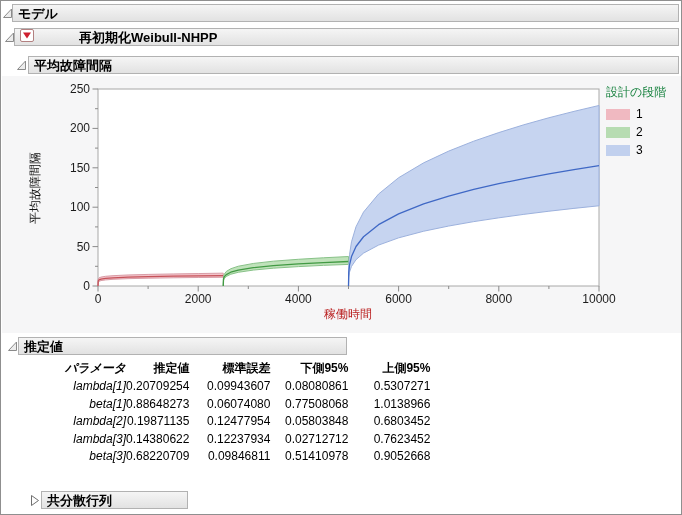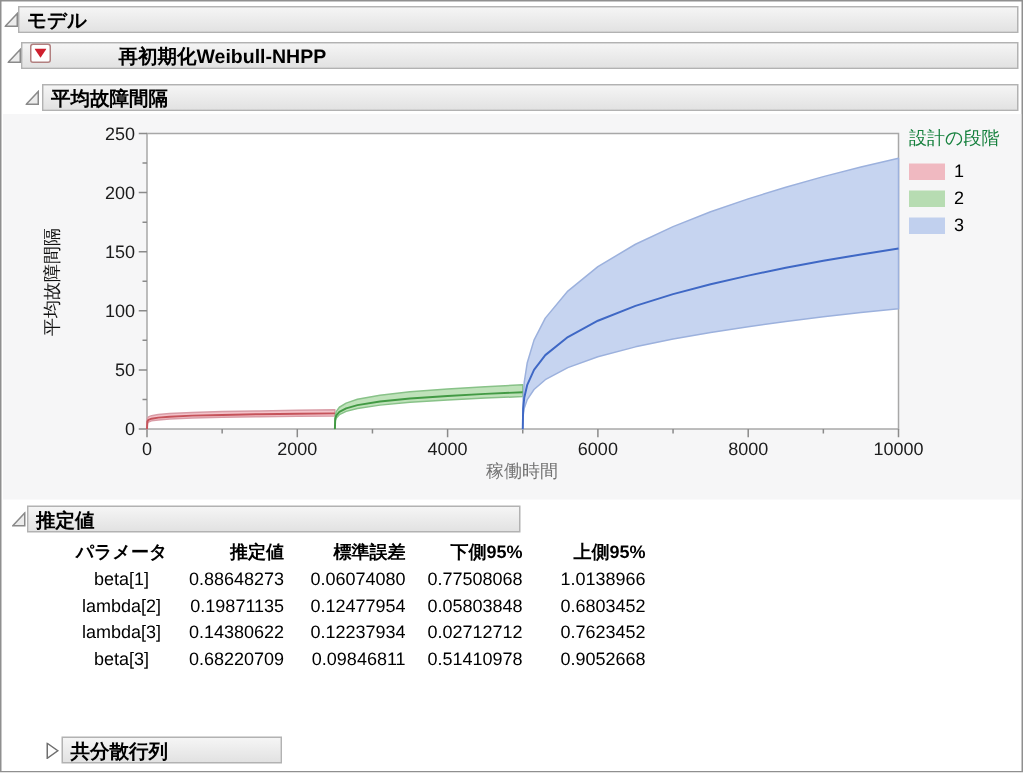--- a/index.html
+++ b/index.html
@@ -17,29 +17,29 @@
   }
   .disc{position:absolute;width:10px;height:11px;cursor:pointer;}
   .redbtn{
     width:14px;height:13px;box-sizing:border-box;margin-right:5px;
     background:#fff;border:1px solid #b28080;border-radius:2px;
     display:flex;align-items:center;justify-content:center;cursor:pointer;flex:0 0 auto;
   }
   #chart-panel{position:absolute;left:1px;top:75px;width:679px;height:257px;background:#f6f6f7;}
   #chart-svg{position:absolute;left:0;top:0;}
   #ylab{position:absolute;left:33px;top:112px;transform:translate(-50%,-50%) rotate(-90deg);font-size:12px;white-space:nowrap;color:#111;}
-  #xlab{position:absolute;left:346px;top:230px;transform:translateX(-50%);font-size:12px;color:#737373;}
+  #xlab{position:absolute;left:346px;top:230px;transform:translateX(-50%);font-size:12px;color:#b91c1c;}
   #legend-title{position:absolute;left:604px;top:8px;font-size:12px;color:#15803d;white-space:nowrap;}
   #legend-items{position:absolute;left:604px;top:32px;}
   .legend-item{display:flex;align-items:center;height:12px;margin-bottom:6px;font-size:12px;cursor:pointer;}
   .legend-swatch{width:24px;height:11px;margin-right:6px;flex:0 0 auto;}
   #est-table{position:absolute;left:35px;top:359px;border-collapse:collapse;font-size:12px;table-layout:fixed;}
   #est-table th,#est-table td{padding:0;height:17.5px;white-space:nowrap;overflow:visible;}
   #est-table th{font-weight:bold;}
-  #est-table .c0{text-align:center;}
+  #est-table .c0{text-align:right;font-style:italic;}
   #est-table .num{text-align:right;}
 </style>
 </head>
 <body>
 
 <div id="win">
 
   <svg class="disc" style="left:2px;top:7px" width="10" height="11" viewBox="0 0 10 11">
       <polygon points="8.5,1 8.5,9.5 0.5,9.5" fill="#ececec" stroke="#8a8a8a"></polygon>
     </svg>
@@ -152,20 +152,27 @@
         <tr>
           <th class="c0">パラメータ</th>
           <th class="num">推定値</th>
           <th class="num">標準誤差</th>
           <th class="num">下側95%</th>
           <th class="num">上側95%</th>
         </tr>
       </thead>
     <tbody>
         <tr>
+          <td class="c0">lambda[1]</td>
+          <td class="num">0.20709254</td>
+          <td class="num">0.09943607</td>
+          <td class="num">0.08080861</td>
+          <td class="num">0.5307271</td>
+        </tr>
+        <tr>
           <td class="c0">beta[1]</td>
           <td class="num">0.88648273</td>
           <td class="num">0.06074080</td>
           <td class="num">0.77508068</td>
           <td class="num">1.0138966</td>
         </tr>
         <tr>
           <td class="c0">lambda[2]</td>
           <td class="num">0.19871135</td>
           <td class="num">0.12477954</td>

